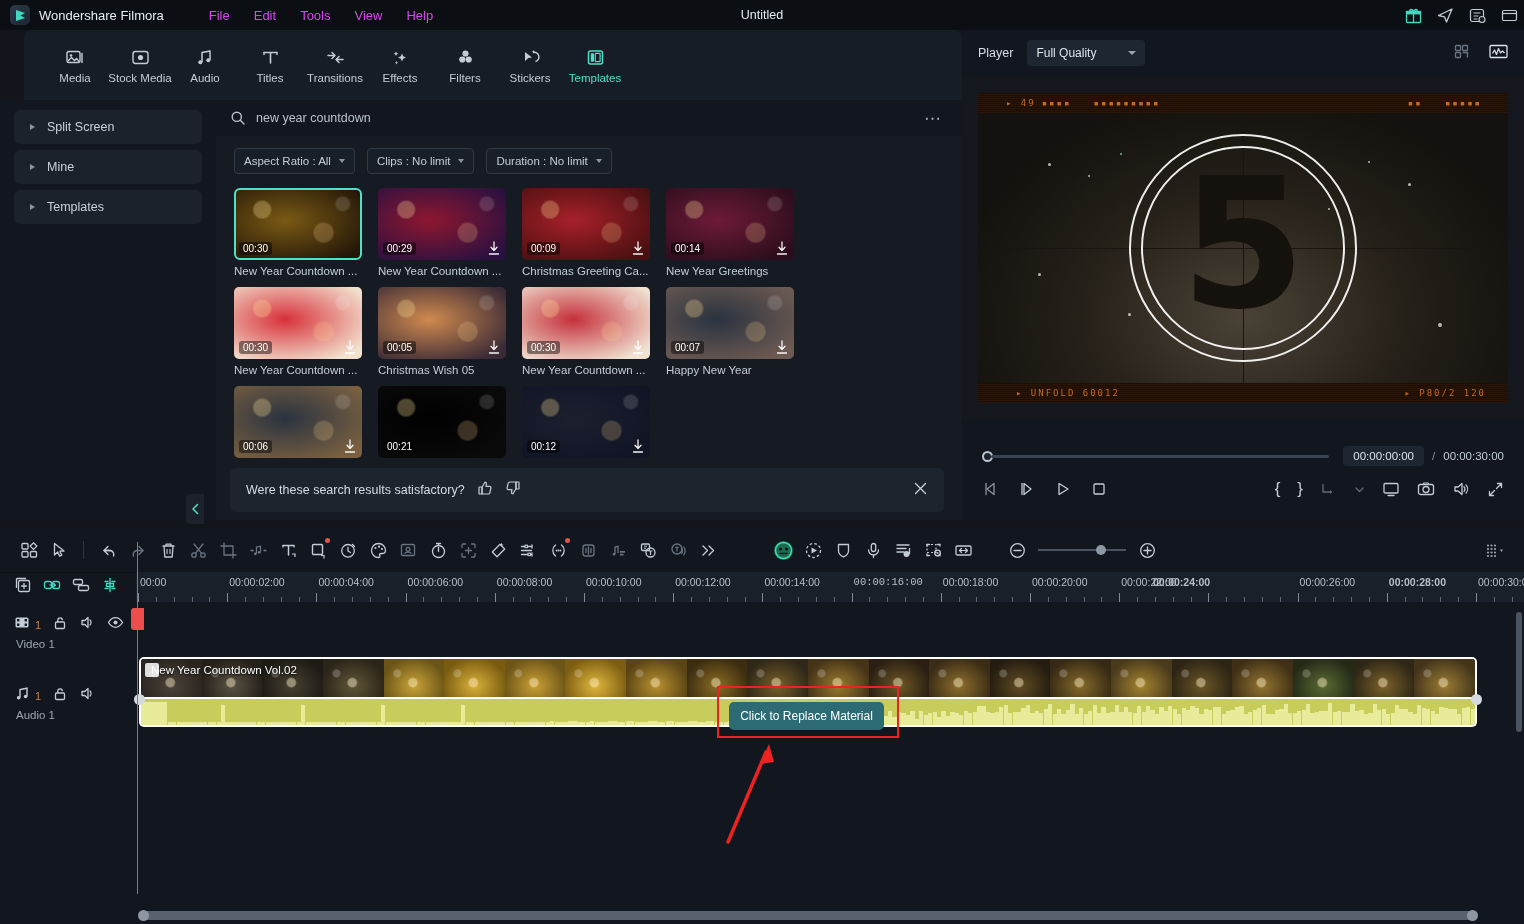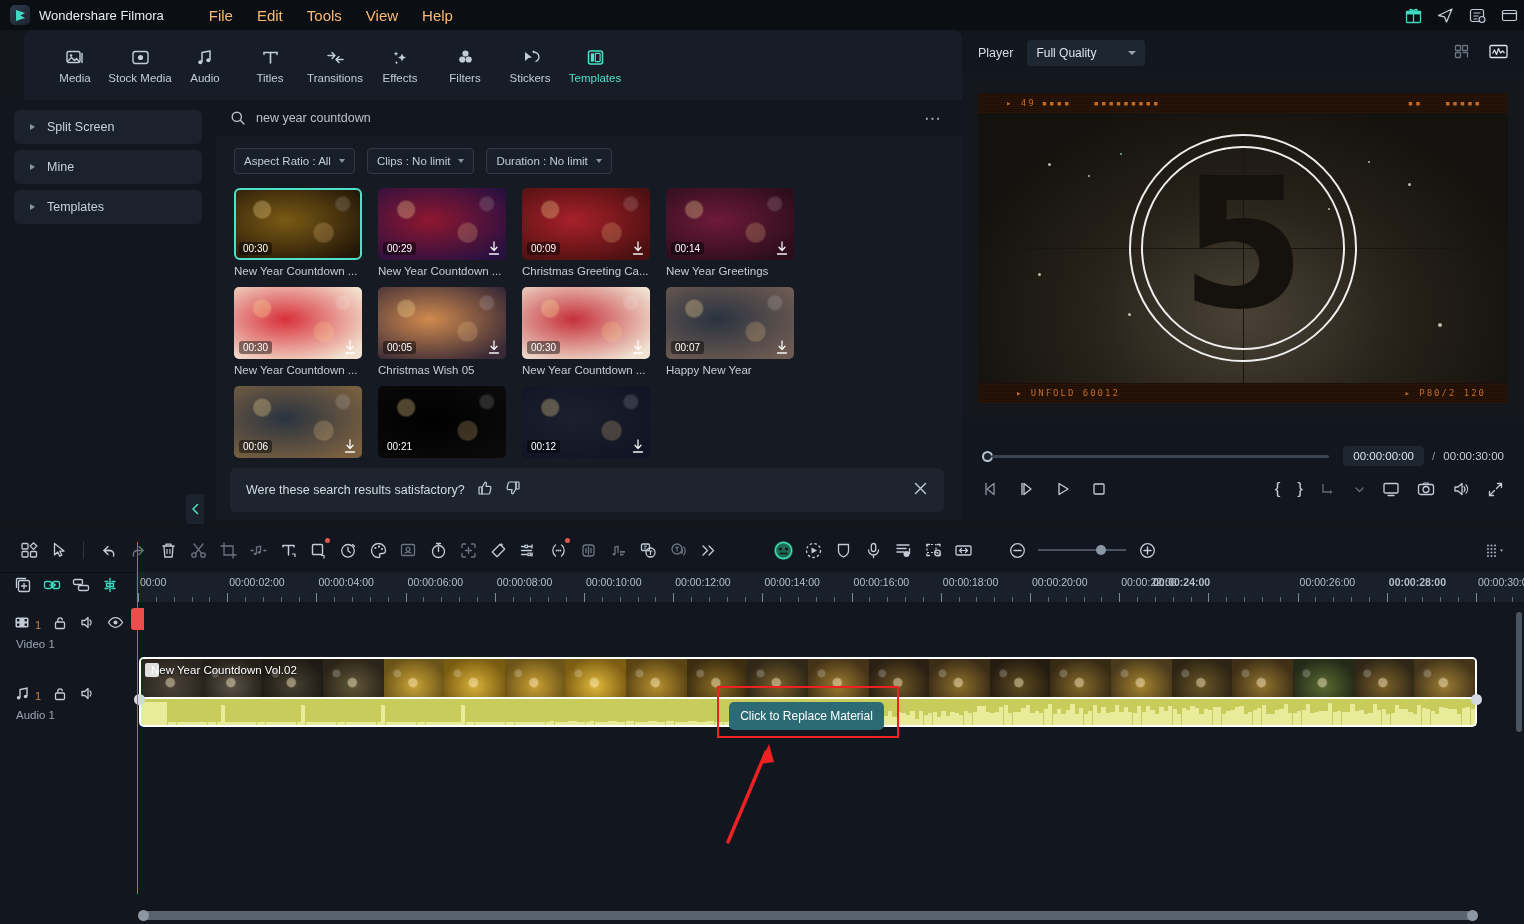--- a/index.html
+++ b/index.html
@@ -19,21 +19,21 @@
   }
   .logo-box {
     width: 20px; height: 20px; margin-left: 10px; border-radius: 5px;
     background: linear-gradient(135deg,#2f3b4a,#1b2430);
     display: flex; align-items: center; justify-content: center;
   }
   .logo-box svg { display:block; }
   .app-title { margin-left: 9px; font-size: 13px; color: #e6edf3; }
   .menu { display: flex; margin-left: 34px; gap: 2px; }
   .menu-item {
-    font-size: 15px; color: #fdba74; padding: 4px 11px; border-radius: 4px; cursor: default; text-align: center;
+    font-size: 13px; color: #d946ef; padding: 4px 11px; border-radius: 4px; cursor: default; text-align: center;
   }
   .doc-title {
     position: absolute; left: 0; right: 0; text-align: center;
     font-size: 12.5px; color: #e6edf3; pointer-events: none;
   }
   .tb-right { position: absolute; right: 6px; display: flex; align-items: center; gap: 14px; }
   .tb-ic { width: 18px; height: 18px; display: flex; align-items:center; justify-content:center; }
 
   
   .toptabs {
@@ -272,20 +272,21 @@
         </svg>
     </div>
     <div class="app-title">Wondershare Filmora</div>
     <div class="menu">
       <div class="menu-item">File</div>
       <div class="menu-item">Edit</div>
       <div class="menu-item">Tools</div>
       <div class="menu-item">View</div>
       <div class="menu-item">Help</div>
     </div>
+    <div class="doc-title">Untitled</div>
     <div class="tb-right">
       <div class="tb-ic">
         <svg width="17" height="17" viewBox="0 0 17 17">
             <rect x="1.5" y="6.5" width="14" height="9" rx="1" fill="none" stroke="#3fd9c0" stroke-width="1.3"></rect>
             <rect x="0.8" y="3.8" width="15.4" height="3.4" rx=".8" fill="#3fd9c0"></rect>
             <path d="M8.5 4v11.5M8.5 4C7 1.5 4 2 5 4zM8.5 4C10 1.5 13 2 12 4z" fill="none" stroke="#3fd9c0" stroke-width="1.2"></path>
           </svg>
       </div>
       <div class="tb-ic">
         <svg width="17" height="17" viewBox="0 0 17 17">
@@ -1028,21 +1029,21 @@
           <div class="tick min" style="left: 572.88px;"></div>
           <div class="tick min" style="left: 590.72px;"></div>
           <div class="tick min" style="left: 608.56px;"></div>
           <div class="tick maj" style="left: 626.4px;"></div>
           <div class="rlabel" style="left: 626.4px;">00:00:14:00</div>
           <div class="tick min" style="left: 644.24px;"></div>
           <div class="tick min" style="left: 662.08px;"></div>
           <div class="tick min" style="left: 679.92px;"></div>
           <div class="tick min" style="left: 697.76px;"></div>
           <div class="tick maj" style="left: 715.6px;"></div>
-          <div class="rlabel" style="left: 715.6px;">00:00:16:00</div>
+          <div class="rlabel" style="left: 715.6px; font-family: Liberation Mono, monospace;">00:00:16:00</div>
           <div class="tick min" style="left: 733.44px;"></div>
           <div class="tick min" style="left: 751.28px;"></div>
           <div class="tick min" style="left: 769.12px;"></div>
           <div class="tick min" style="left: 786.96px;"></div>
           <div class="tick maj" style="left: 804.8px;"></div>
           <div class="rlabel" style="left: 804.8px;">00:00:18:00</div>
           <div class="tick min" style="left: 822.64px;"></div>
           <div class="tick min" style="left: 840.48px;"></div>
           <div class="tick min" style="left: 858.32px;"></div>
           <div class="tick min" style="left: 876.16px;"></div>

